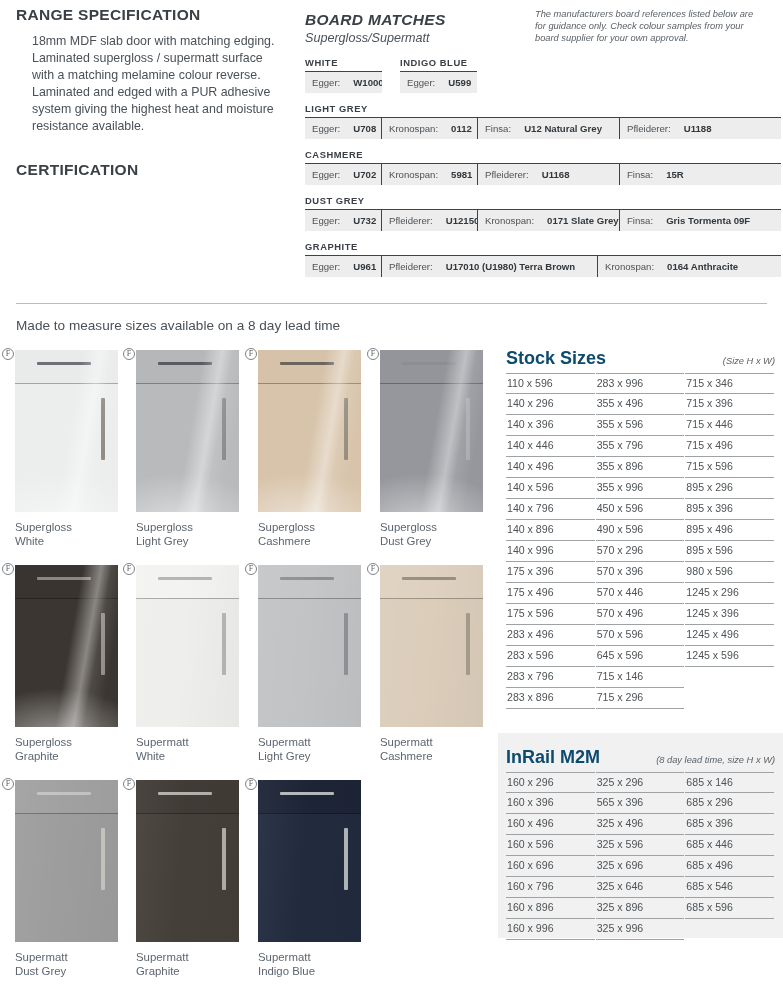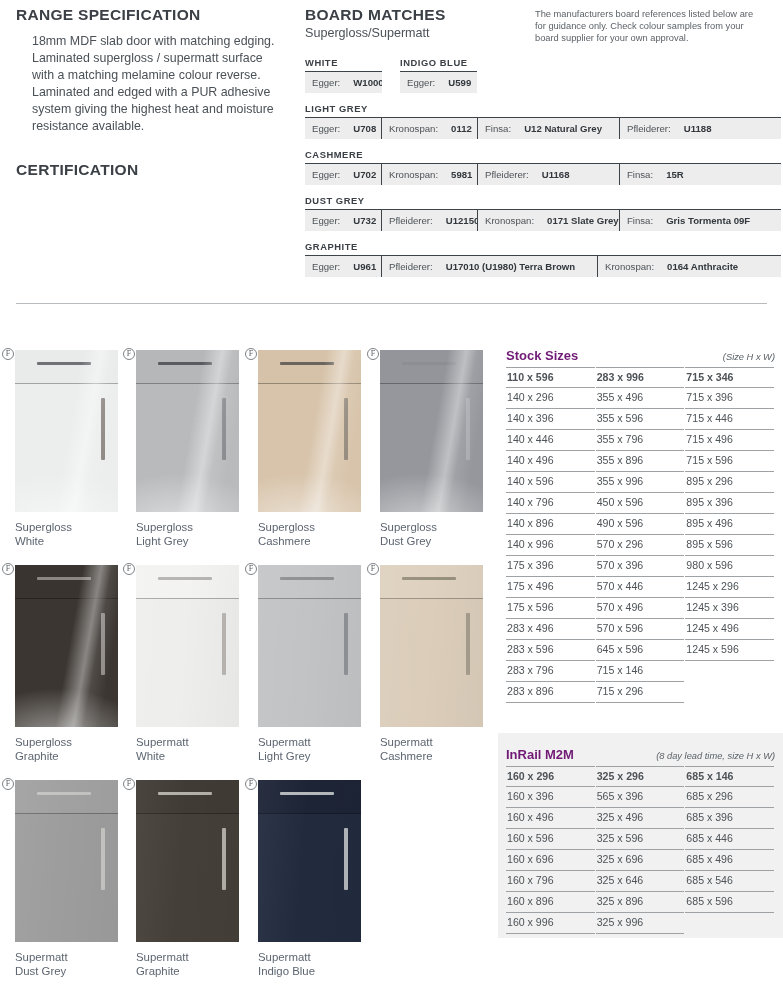--- a/index.html
+++ b/index.html
@@ -24,21 +24,21 @@
   .cert-block { margin-top: 25px; }
   .fsc-inline {
     display: inline-block; width: 11px; height: 11px; border-radius: 50%;
     border: 1px solid #6d7479; font-size: 7.5px; line-height: 9.5px;
     text-align: center; vertical-align: -1px; color: #4a5157;
     font-family: "Liberation Serif", serif;
   }
 
   
   .board { position: absolute; left: 305px; top: 6px; width: 476px; }
-  .board-head { display: flex; align-items: flex-start; }
+  .board-head { display: flex; align-items: flex-end; font-style: italic; }
   .board-head-left { width: 230px; }
   .board-title {
     font-size: 15.5px; font-weight: bold; letter-spacing: .3px; color: #3a4046;
   }
   .board-sub { font-size: 12.6px; color: #4a5157; margin-top: 2px; }
   .board-note {
     width: 230px; font-size: 9.3px; line-height: 12.2px; color: #5b6268;
     padding-top: 2px;
   }
 
@@ -122,29 +122,29 @@
     position: absolute; left: 13px; top: 172px; width: 118px;
     font-size: 11.4px; line-height: 14px; color: #5c6570;
   }
 
   
   .sizes-panel { position: absolute; left: 498px; top: 348px; width: 285px; }
   .tbl-head {
     display: flex; align-items: baseline; justify-content: space-between;
     padding: 0 8px 4px 8px;
   }
-  .tbl-title { font-size: 13px; font-weight: bold; color: #701a75; }
+  .tbl-title { font-size: 18px; font-weight: bold; color: #0c4a6e; }
   .tbl-note { font-size: 9.3px; font-style: italic; color: #5b6268; }
   .size-grid { display: flex; padding: 0 8px; }
   .size-col { width: 90px; margin-right: 1px; }
   .size-cell {
     height: 21px; line-height: 19px; font-size: 10.6px; color: #4d5357;
     border-bottom: 1.2px solid #9ea2a5; padding-left: 1px;
   }
-  .size-col .size-cell:first-child { border-top: 1.4px solid #9ea2a5; font-weight: bold; }
+  .size-col .size-cell:first-child { border-top: 1.4px solid #9ea2a5; }
 
   .inrail-box {
     position: absolute; left: 498px; top: 733px; width: 285px; height: 205px;
     background: #f1f1f1;
   }
   .inrail-inner { padding-top: 14px; }
 </style>
 </head>
 <body>
 
@@ -266,20 +266,21 @@
             <div class="cell">
               <span>Kronospan:</span>
               <b>0164 Anthracite</b>
             </div>
           </div>
         </div>
       </div>
   </div>
 
   <div class="divider"></div>
+  <div class="m2m-line">Made to measure sizes available on a 8 day lead time</div>
 
   <div class="swatches" id="swatch-grid">
       <div class="srow">
         <div class="scell c0">
           <div class="fsc-badge">F</div>
           <div class="door">
             <div class="drawer" style="background: rgb(233, 234, 234);"></div>
             <div class="panel" style="background: rgb(236, 237, 237);"></div>
             <div class="seam"></div>
             <div class="h-handle" style="background: rgb(110, 113, 118);"></div>

